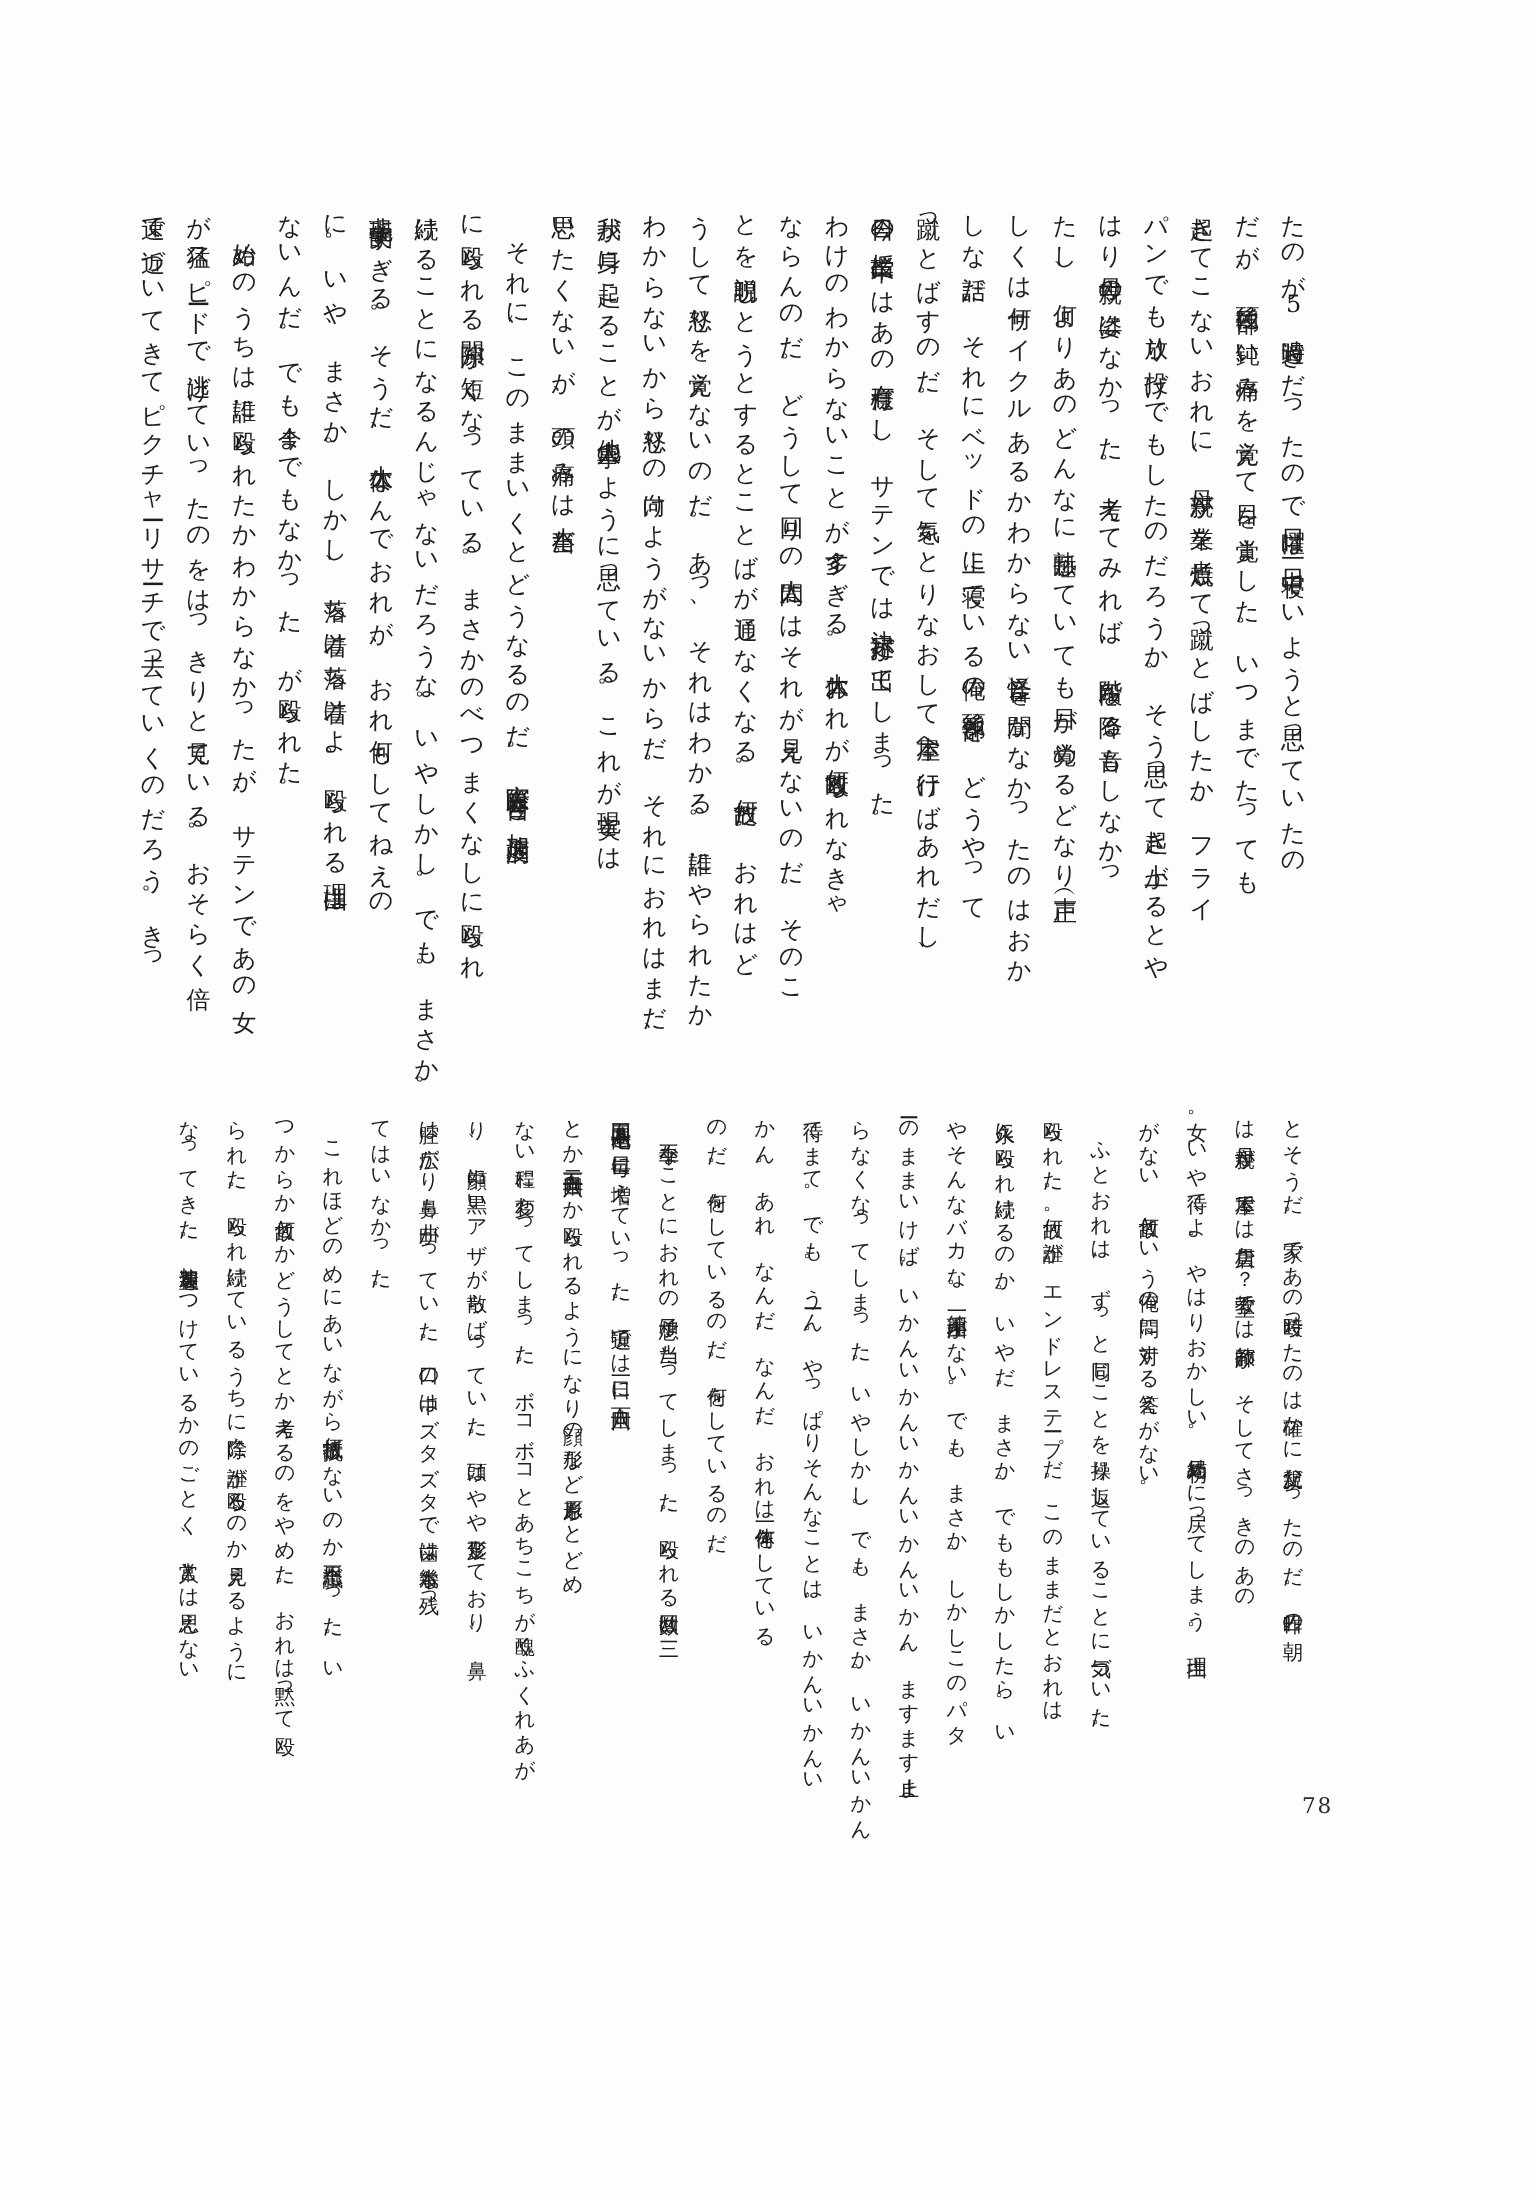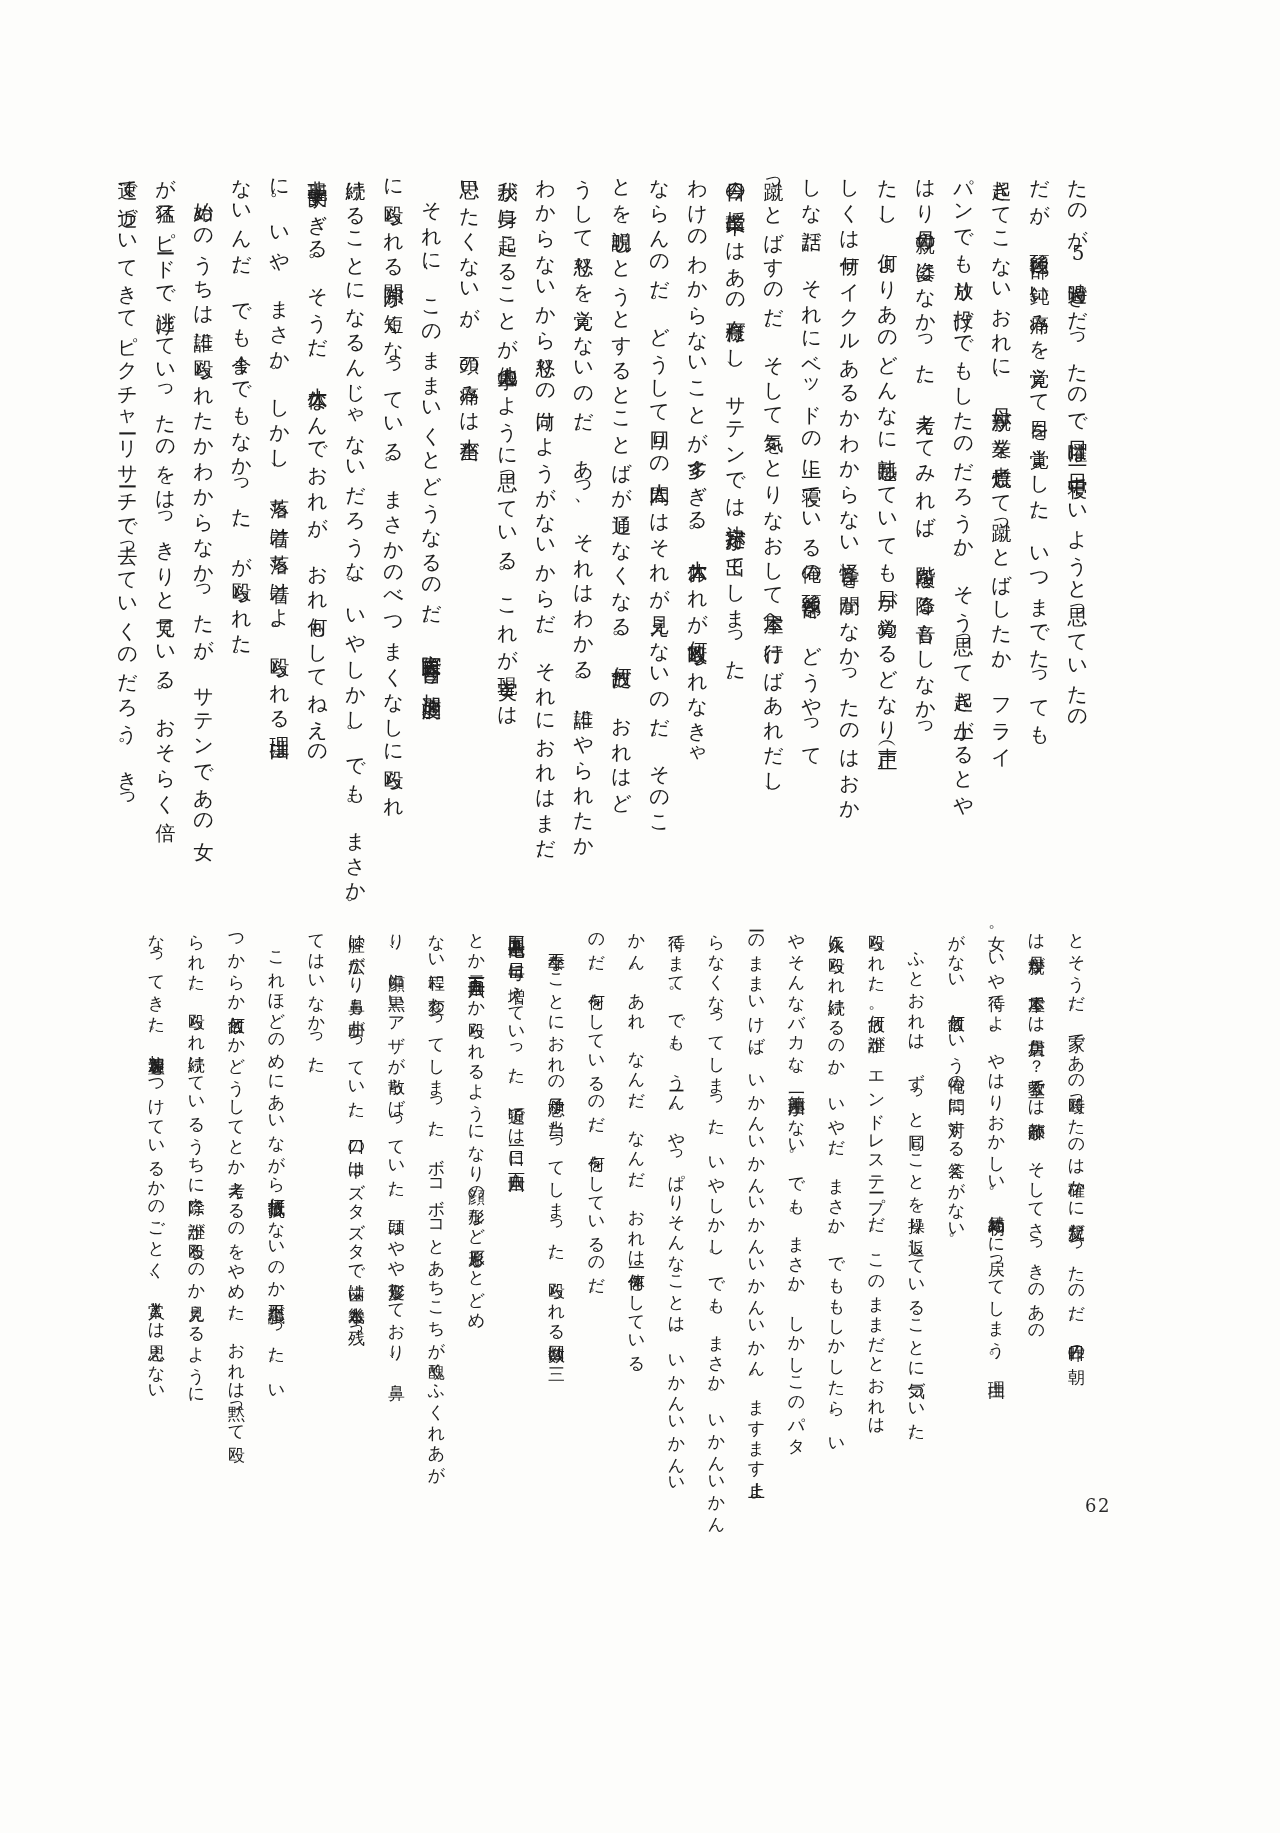--- a/index.html
+++ b/index.html
@@ -103,14 +103,14 @@
       <div class="col">とか二百五十六回とか殴られるようになり顔の形など原形もとどめ</div>
       <div class="col">ない程に変わってしまった。ボコボコとあちこちが醜くふくれあが</div>
       <div class="col">り、顔中に黒いアザが散らばっていた。頭はやや変形しており、鼻</div>
       <div class="col">腔は広がり鼻も曲がっていた。口の中はズタズタで歯は幾本も残っ</div>
       <div class="col">てはいなかった。</div>
       <div class="col">　これほどのめにあいながら何故抵抗しないのか不思議だった。い</div>
       <div class="col">つからか何故とかどうしてとか考えるのをやめた。おれは黙って殴</div>
       <div class="col">られた。殴られ続けているうちに除々に誰が殴るのか見えるように</div>
       <div class="col">なってきた。加速装置をつけているかのごとく、常人とは思えない</div>
     </div>
-  <div class="page-num">62</div>
+  <div class="page-num">78</div>
 </div>
 
 </body></html>

